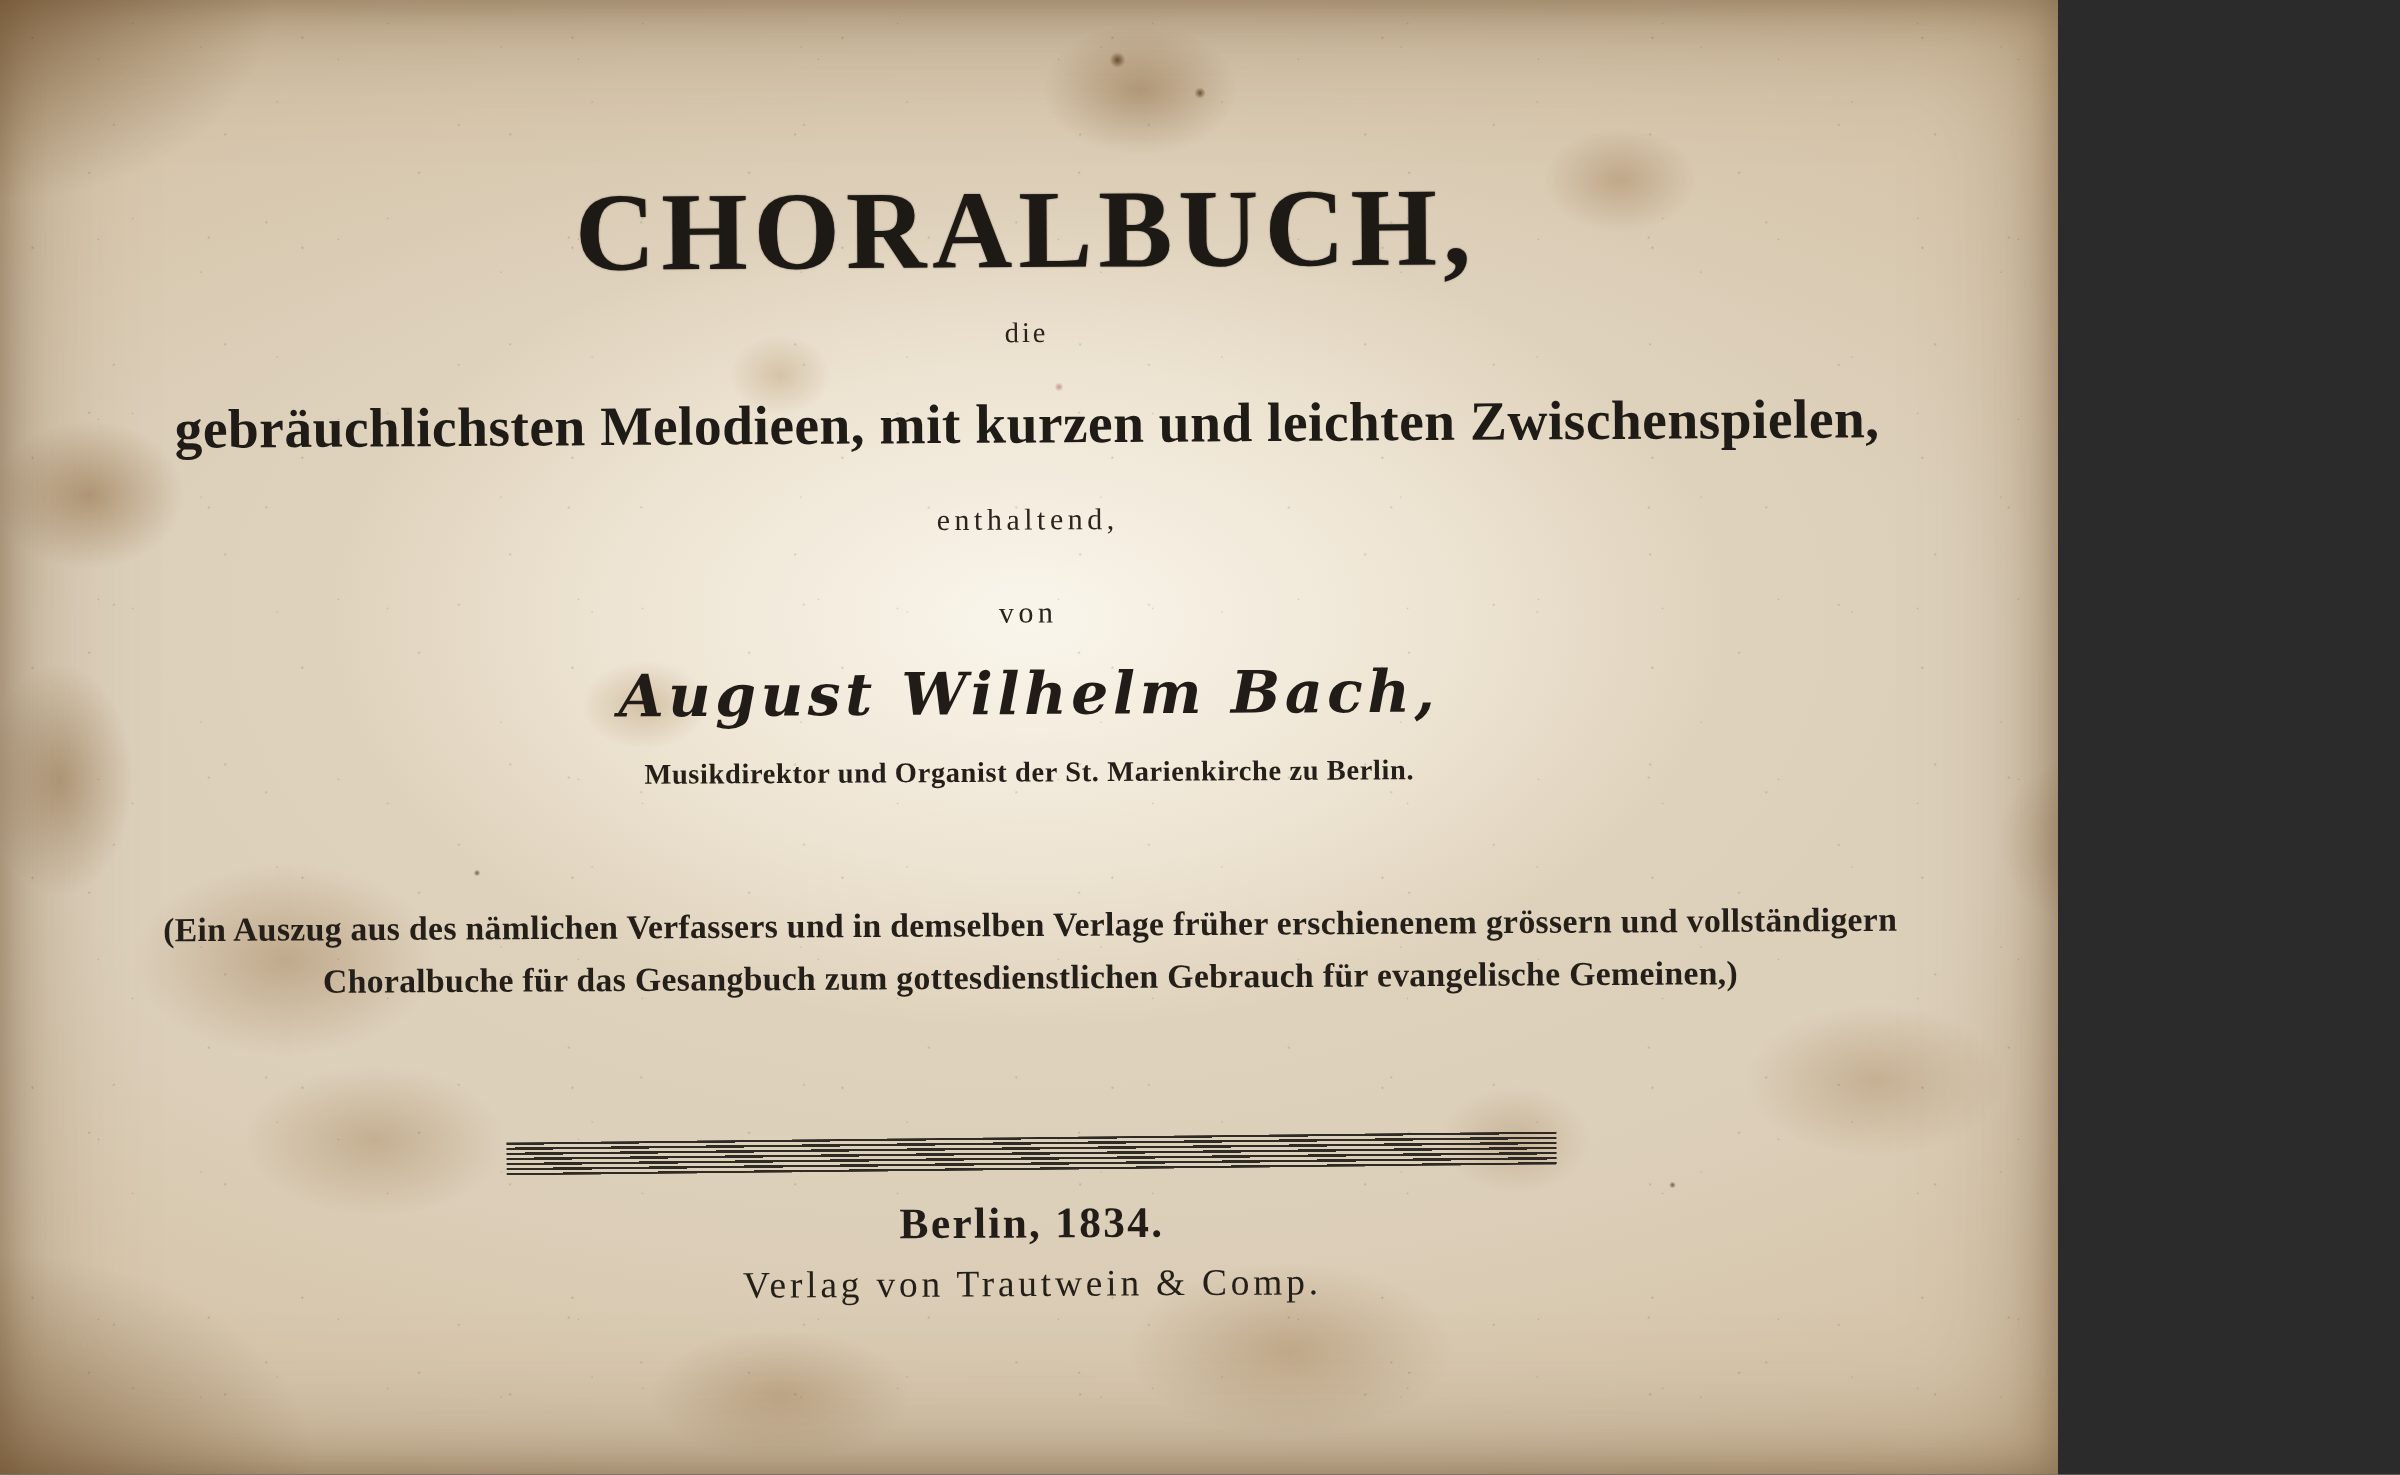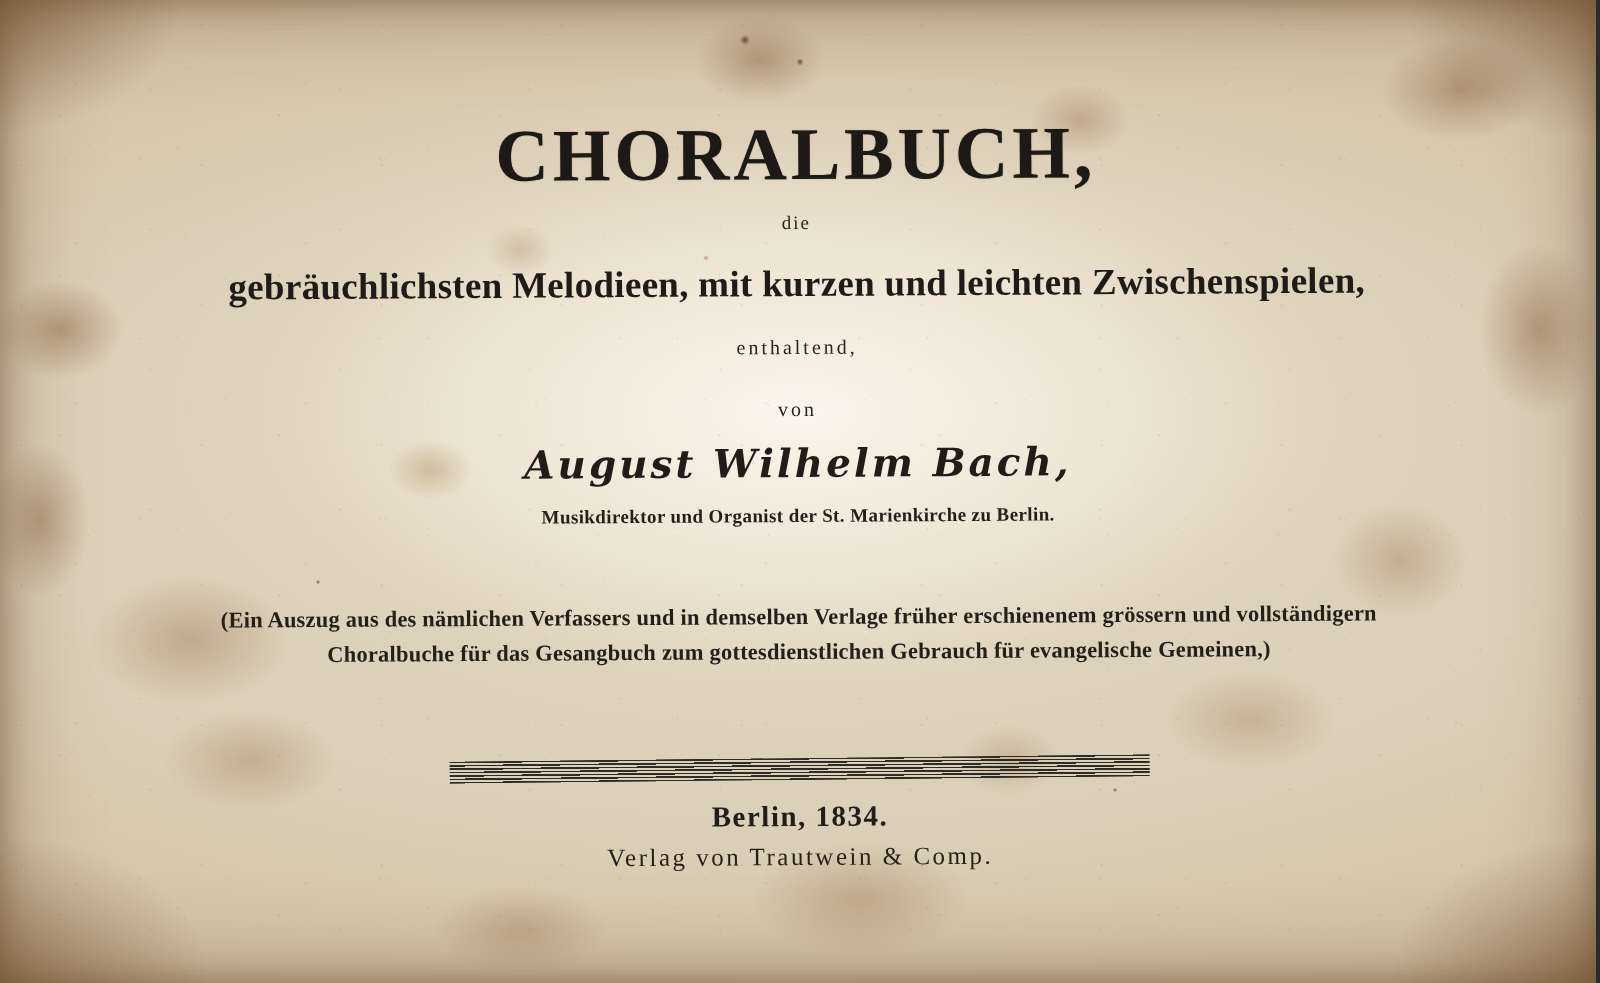--- a/index.html
+++ b/index.html
@@ -3,21 +3,21 @@
 <meta charset="utf-8">
 <style>
   html, body {
     margin: 0;
     padding: 0;
     background: #2b2b2b;
   }
 
   #page {
     position: relative;
-    width: 1596px;
+    width: 1372px;
     height: 983px;
     overflow: hidden;
     
     background-color: #ddd0bb;
     background-image:
       radial-gradient(ellipse 55% 45% at 50% 42%, rgba(255,252,244,0.85) 0%, rgba(250,243,228,0.55) 38%, rgba(235,222,198,0.15) 62%, rgba(216,198,166,0.0) 80%),
       radial-gradient(ellipse 120% 80% at 50% 50%, rgba(226,210,182,0.0) 40%, rgba(198,173,136,0.55) 78%, rgba(150,120,80,0.75) 100%);
     font-family: "Liberation Serif", "DejaVu Serif", serif;
     color: #241f1a;
   }

